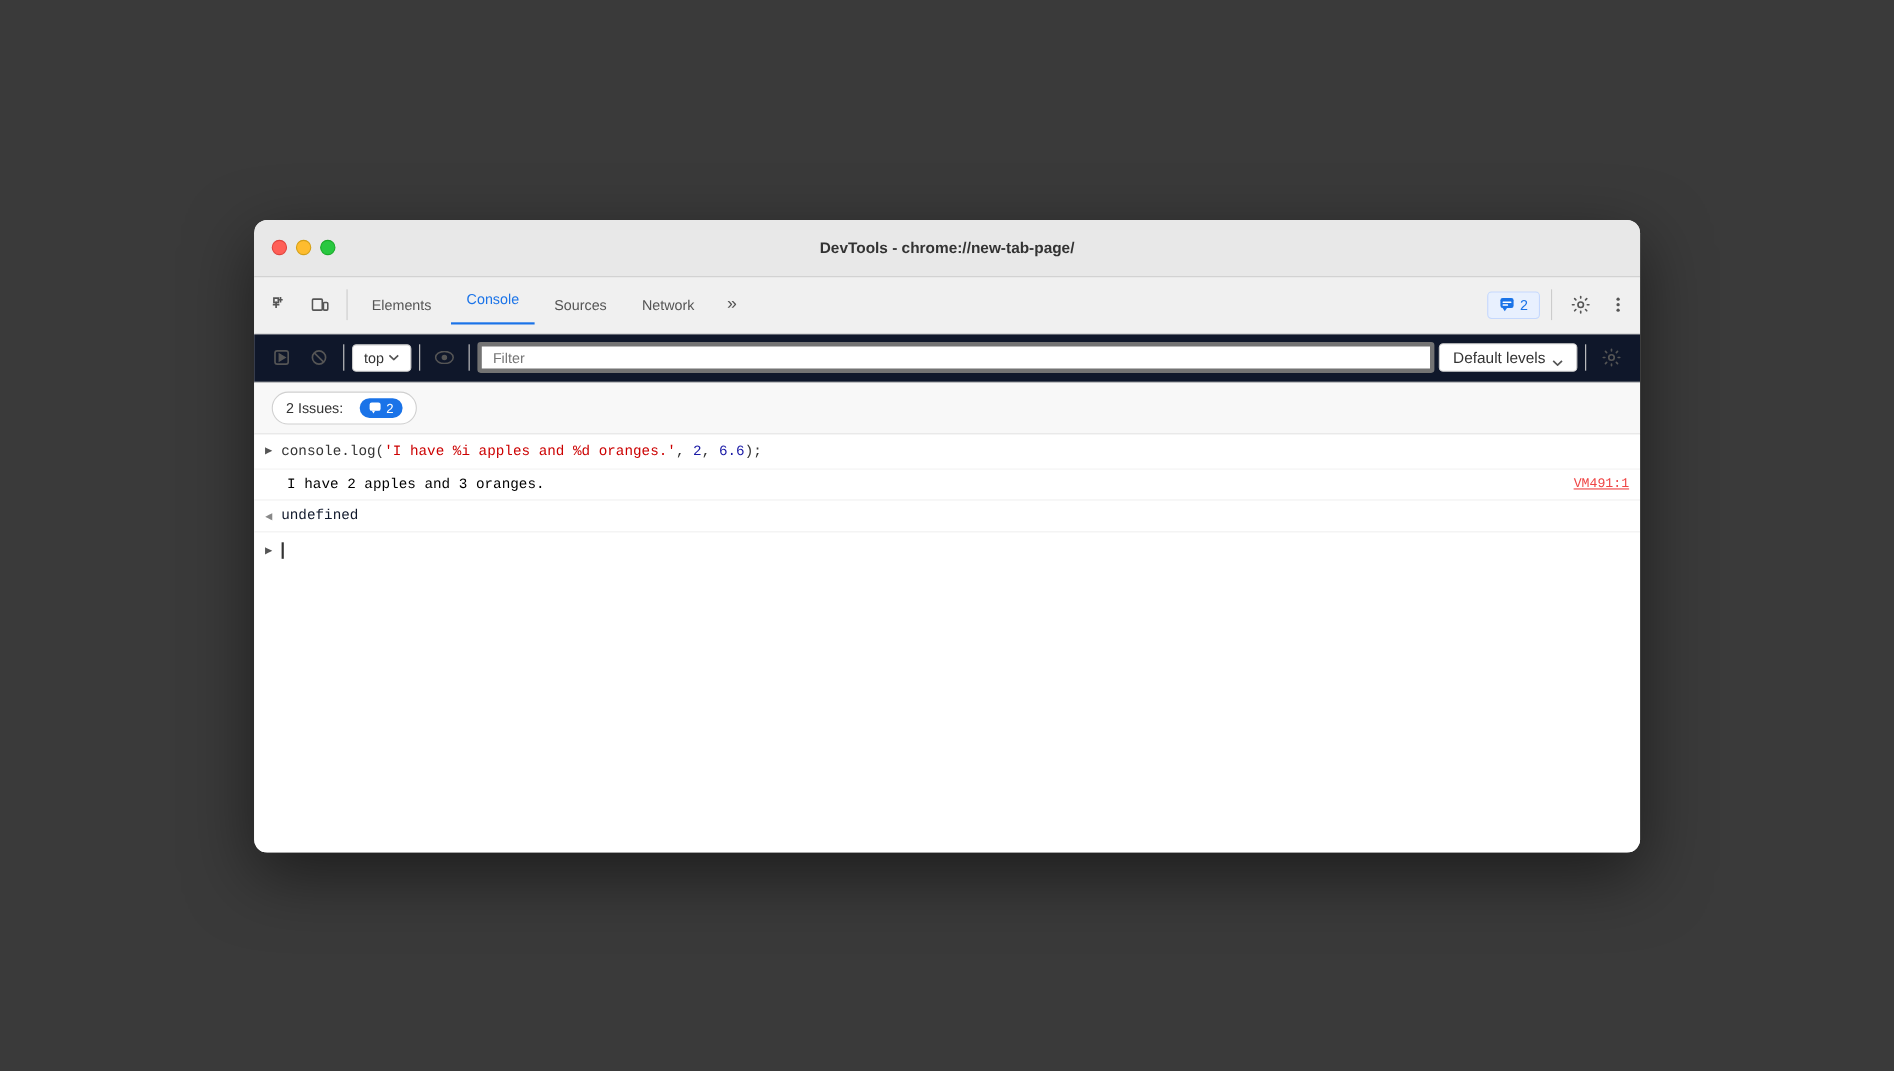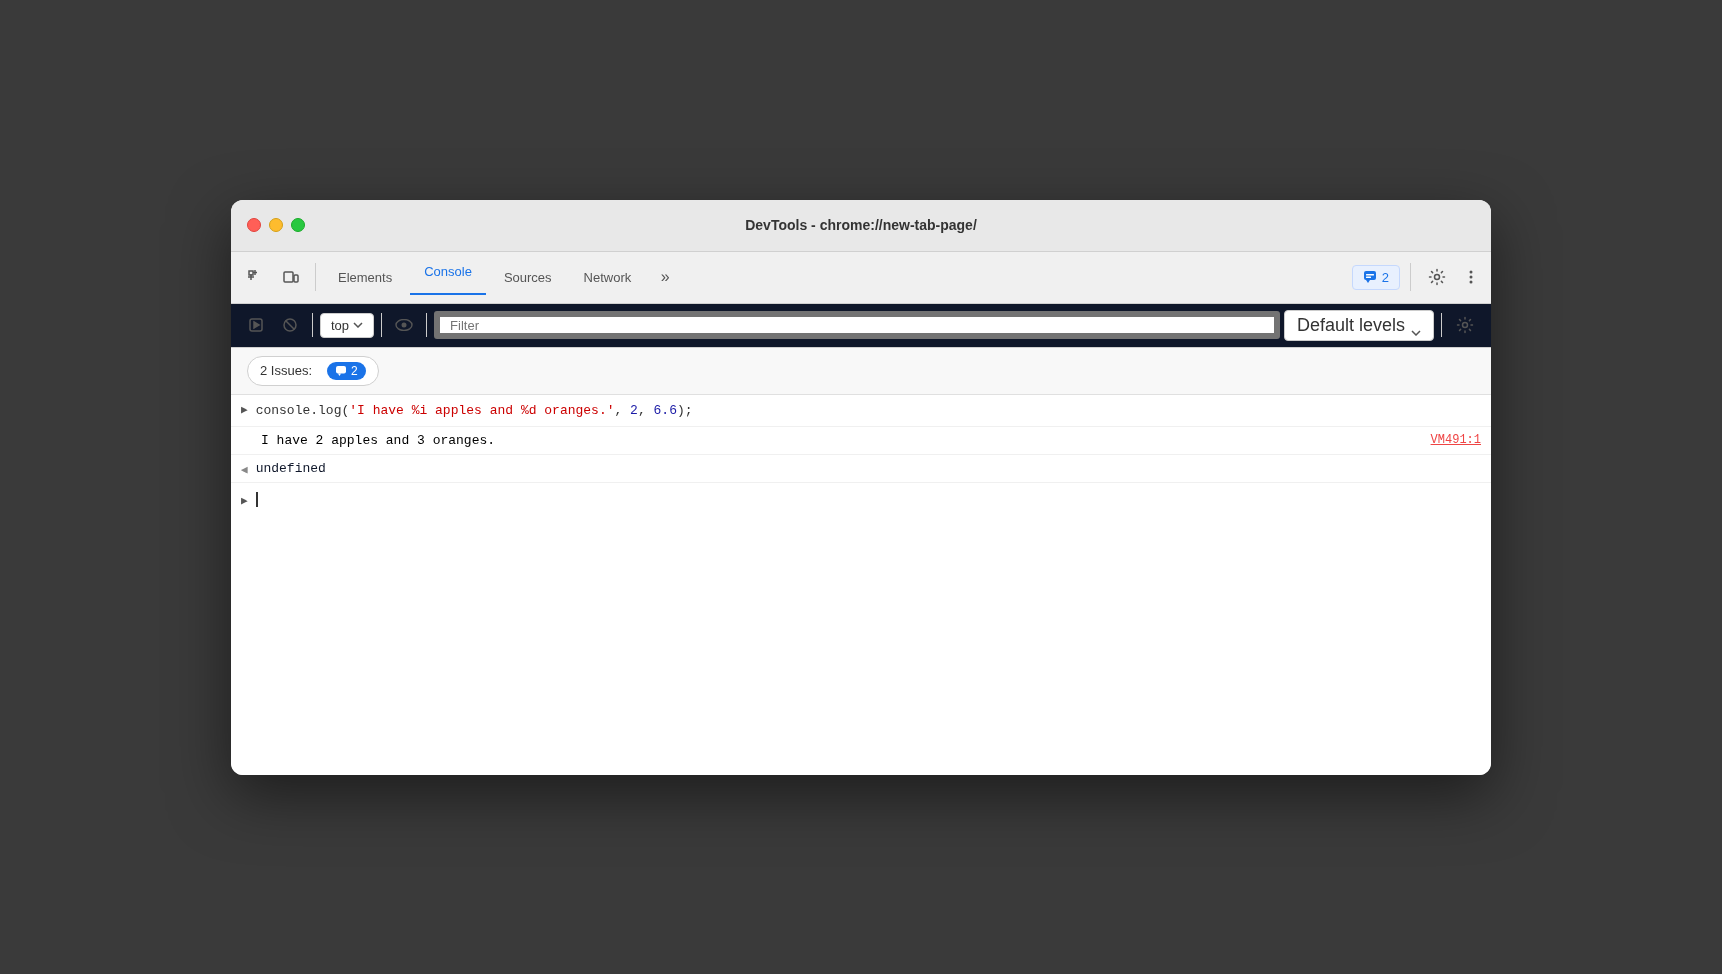--- a/index.html
+++ b/index.html
@@ -184,37 +184,37 @@
       border: 1px solid #ccc;
       border-radius: 4px;
       background: white;
       font-size: 13px;
       cursor: pointer;
       color: #333;
     }
     .filter-input {
       flex: 1;
       height: 28px;
-      border: 6px solid #737373;
+      border: 4px solid #737373;
       border-radius: 3px;
       padding: 0 10px;
       font-size: 13px;
       background: white;
       color: #333;
       outline: none;
     }
     .default-levels-btn {
       display: flex;
       align-items: flex-end;
       gap: 6px;
       padding: 4px 12px;
       border: 1px solid #ccc;
       border-radius: 4px;
       background: white;
-      font-size: 18px;
+      font-size: 14px;
       cursor: pointer;
       color: #333;
       white-space: nowrap;
     }
     
     .issues-bar {
       background: #f8f8f8;
       border-bottom: 1px solid #e0e0e0;
       padding: 8px 16px;
       display: flex;

